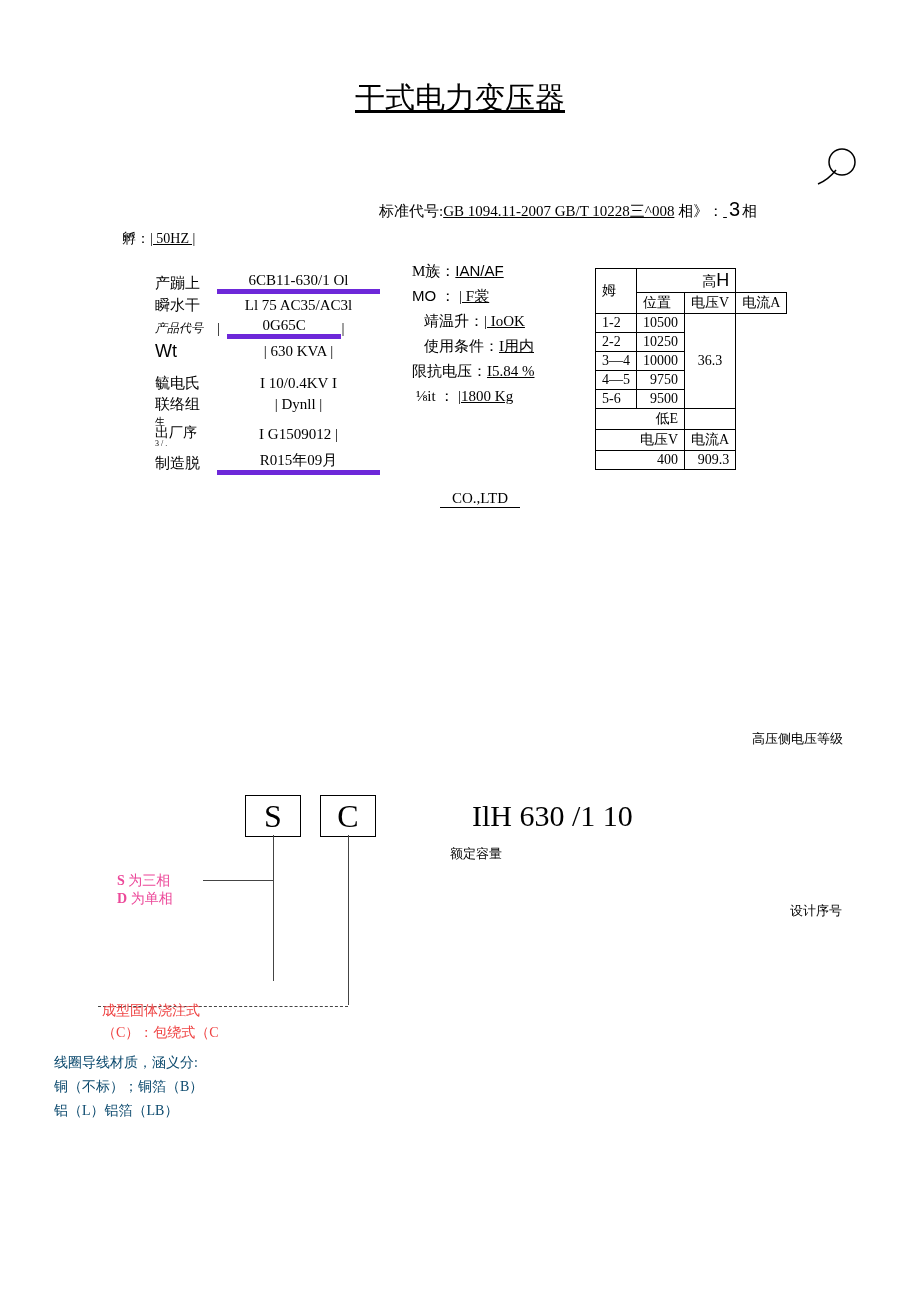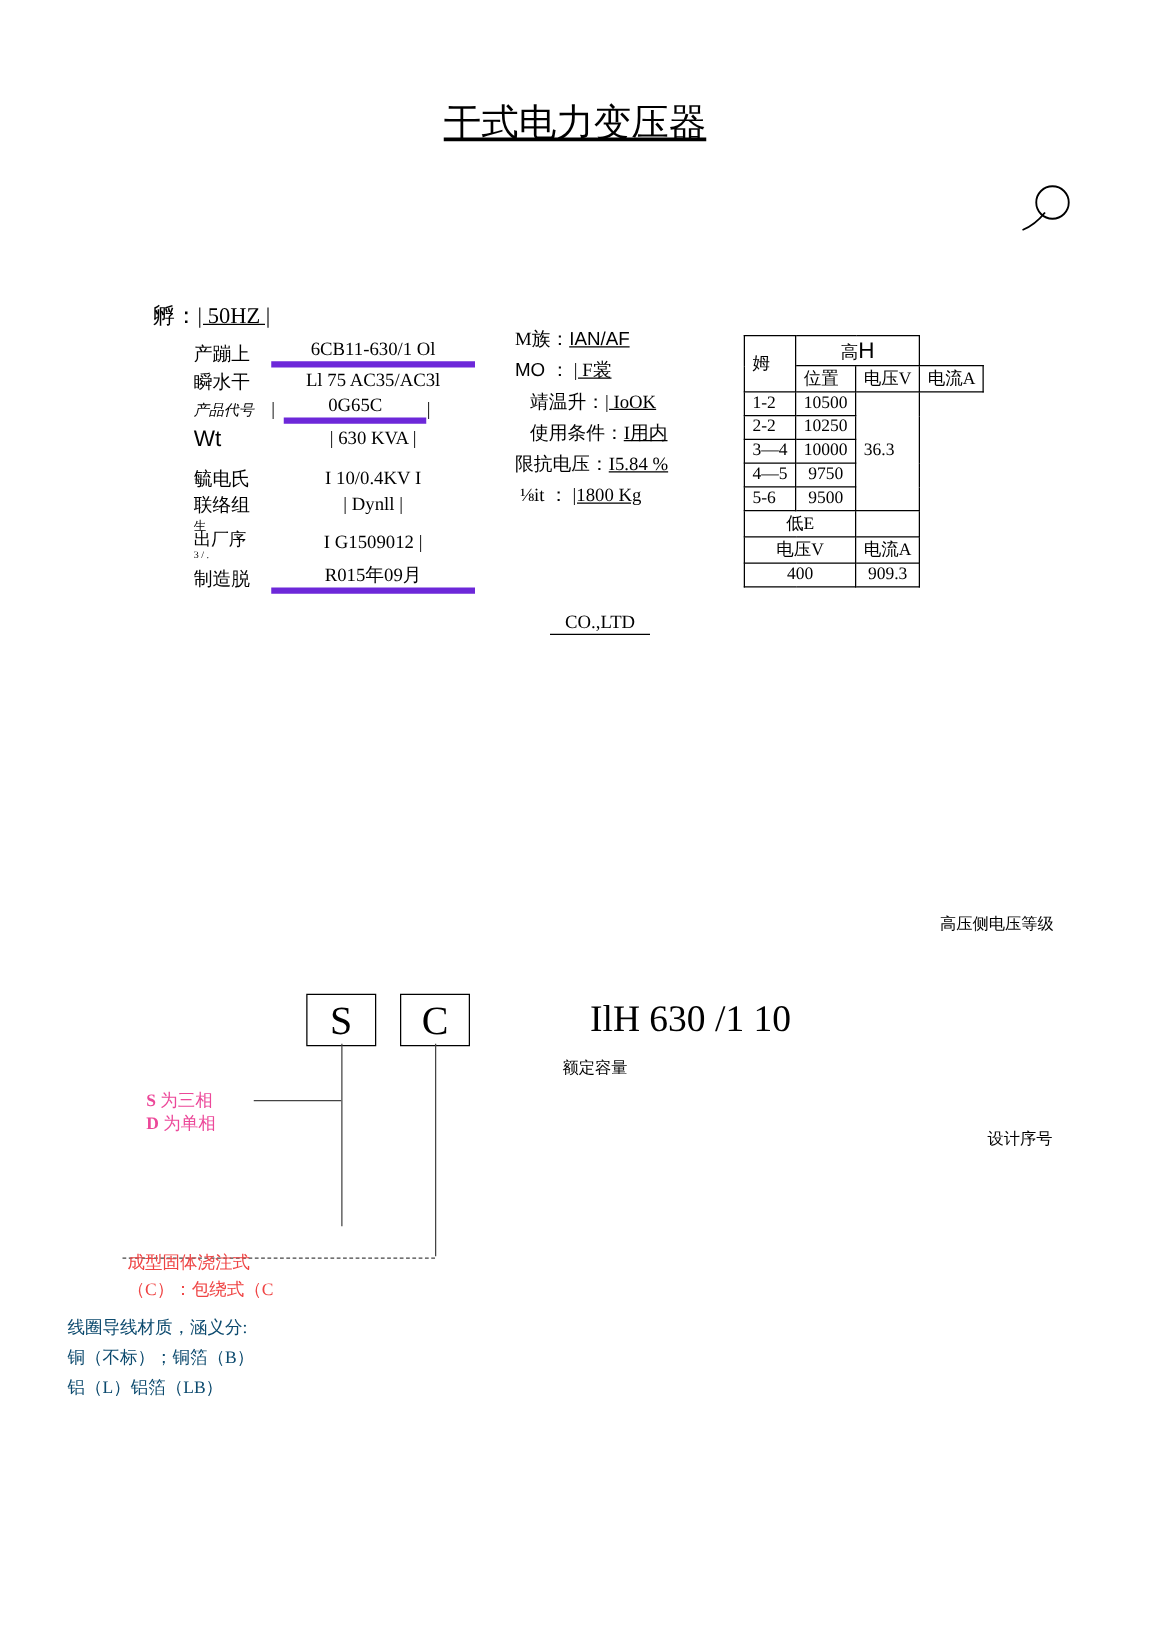--- a/index.html
+++ b/index.html
@@ -3,39 +3,39 @@
 <meta charset="utf-8">
 <style>
   html,body{margin:0;padding:0;background:#fff;width:920px;font-family:"Microsoft YaHei","SimSun",sans-serif;color:#000}
   .page{width:920px;height:1301px;position:relative}
   .title{position:absolute;left:0;width:920px;top:78px;text-align:center;font-size:30px;font-family:"SimSun",serif;text-decoration:underline}
   .mark{position:absolute;right:62px;top:146px}
   .mark svg{display:block}
   .std{position:absolute;left:379px;top:198px;font-size:15px;font-family:"SimSun",serif}
   .std .u{text-decoration:underline}
   .std .big3{font-family:Arial,sans-serif;font-size:20px;margin:0 2px}
-  .hz{position:absolute;left:122px;top:240px;font-size:18px;font-family:"SimSun",serif}
+  .hz{position:absolute;left:122px;top:230px;font-size:14px;font-family:"SimSun",serif}
   .hz .u{text-decoration:underline}
   
   .left{position:absolute;left:155px;top:272px;width:225px;font-family:"SimSun",serif;font-size:15px}
   .row{display:flex;align-items:center;margin-bottom:2px}
   .row .lab{width:62px;font-size:15px}
   .row .lab.small{font-size:12px;font-style:italic;line-height:12px}
   .row .lab.wt{font-family:Arial,sans-serif;font-size:18px;font-style:normal;font-weight:400}
   .row .val{flex:1;border-bottom:5px solid #6d28d9;text-align:center;font-size:15px}
   .u{text-decoration:underline}
   
   .mid{position:absolute;left:412px;top:262px;width:175px;font-size:15px;font-family:"SimSun",serif}
   .mid .mrow{margin-bottom:6px;white-space:nowrap}
   .mid .u{text-decoration:underline}
   .mid .arial{font-family:Arial,sans-serif}
   .coltd{position:absolute;left:440px;top:490px;font-size:15px;font-family:"SimSun",serif;border-bottom:1px solid #000;padding:0 12px}
   
   .rtable{position:absolute;left:595px;top:268px;border-collapse:collapse;font-size:14px;font-family:"SimSun",serif}
-  .rtable td,.rtable th{border:1px solid #000;padding:1px 6px;text-align:center;font-weight:400}
+  .rtable td,.rtable th{border:1px solid #000;padding:1px 6px;text-align:right;font-weight:400}
   .rtable .pos{text-align:left}
   .rtable .bigH{font-family:Arial,sans-serif;font-size:18px}
   
   .diagram{position:absolute;left:60px;top:795px;width:800px}
   .boxS{position:absolute;left:185px;top:0;width:54px;height:40px;border:1px solid #000;text-align:center;font-family:"Times New Roman",serif;font-size:32px;line-height:40px}
   .boxC{position:absolute;left:260px;top:0;width:54px;height:40px;border:1px solid #000;text-align:center;font-family:"Times New Roman",serif;font-size:32px;line-height:40px}
   .lineS{position:absolute;left:213px;top:40px;width:1px;height:146px;background:#444}
   .lineSh{position:absolute;left:143px;top:85px;width:70px;height:1px;background:#444}
   .lineC{position:absolute;left:288px;top:40px;width:1px;height:170px;background:#444}
   .lineCh{position:absolute;left:38px;top:210px;width:250px;height:1px;border-bottom:1px dashed #444}
@@ -54,20 +54,24 @@
 
 <div class="title">干式电力变压器</div>
 
 <div class="mark">
 <svg width="44" height="40" viewBox="0 0 44 40">
         <ellipse cx="28" cy="16" rx="13" ry="13" fill="none" stroke="#000" stroke-width="1.5"></ellipse>
         <path d="M4 38 Q14 34 22 24" fill="none" stroke="#000" stroke-width="1.5"></path>
       </svg>
 </div>
 
+<div class="std">
+  <span>标准代号:</span><span class="u">GB 1094.11-2007 GB/T 10228三^008</span>
+  <span>相》：</span><span class="u">          </span><span class="big3">3</span><span>相</span>
+</div>
 
 <div class="hz">
   <span>孵：</span><span class="u">| 50HZ |</span>
 </div>
 
 <div class="left">
   <div class="row">
         <div class="lab">产蹦上</div>
         <div class="val">6CB11-630/1 Ol</div>
       </div>
@@ -126,21 +130,21 @@
         </tr>
 
   <tr>
           <td class="pos">位置</td>
           <td>电压V</td>
           <td>电流A</td>
         </tr>
   <tr>
           <td class="pos">1-2</td>
           <td>10500</td>
-          <td rowspan="5" style="text-align:left">36.3</td>
+          <td rowspan="5" style="text-align:center">36.3</td>
         </tr>
   <tr>
           <td class="pos">2-2</td>
           <td>10250</td>
         </tr>
   <tr>
           <td class="pos">3—4</td>
           <td>10000</td>
         </tr>
   <tr>

